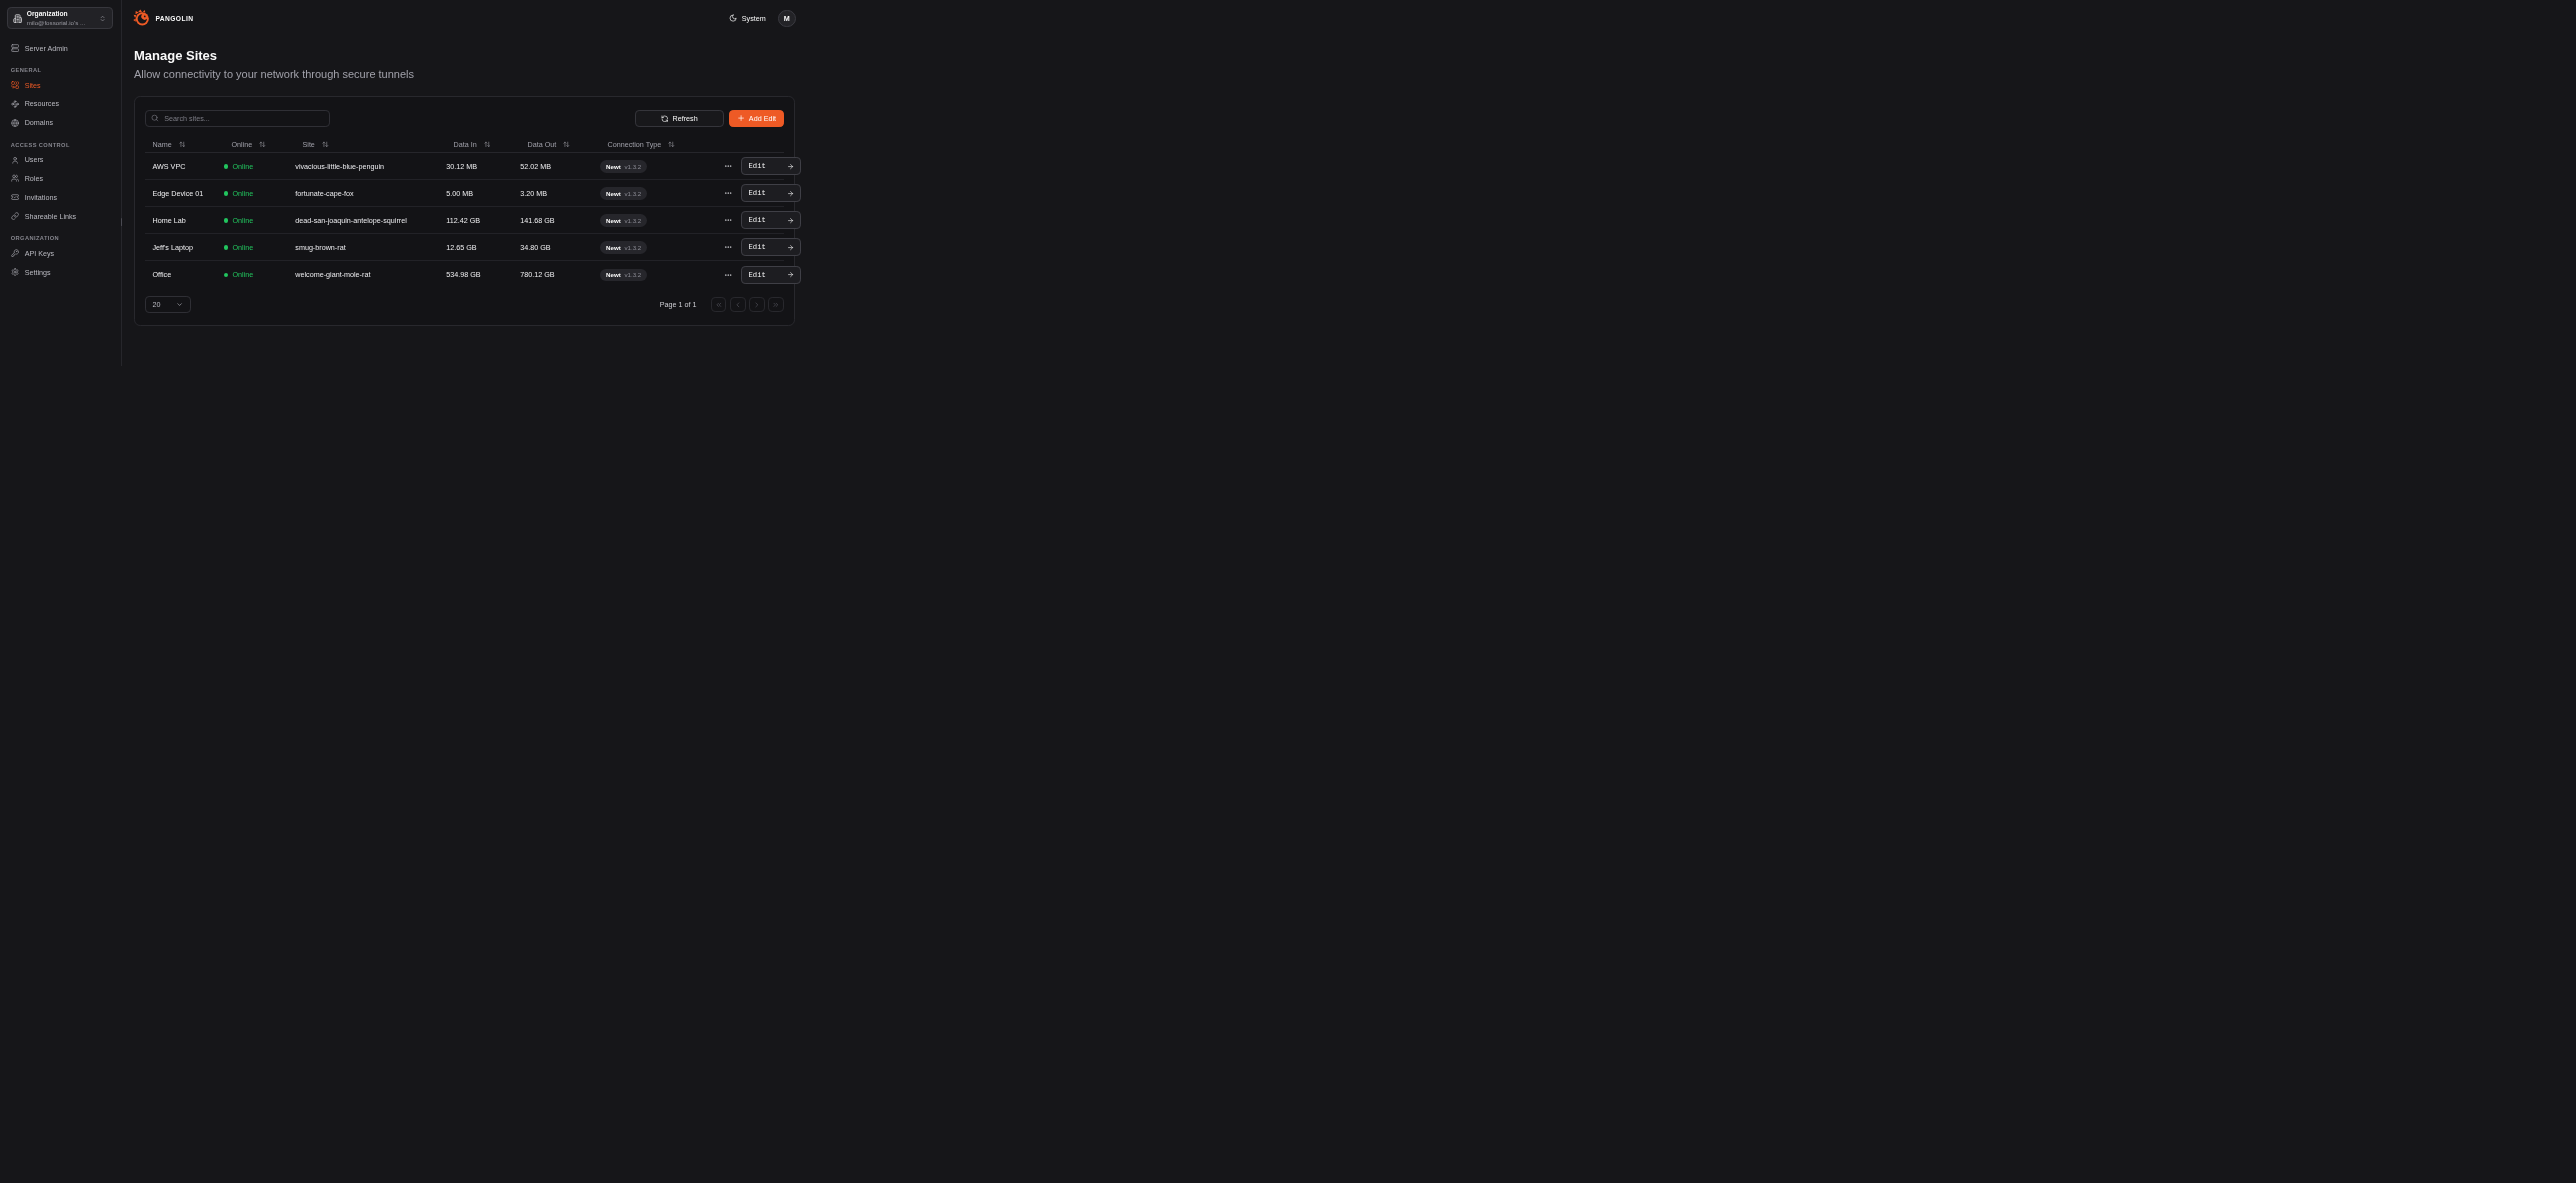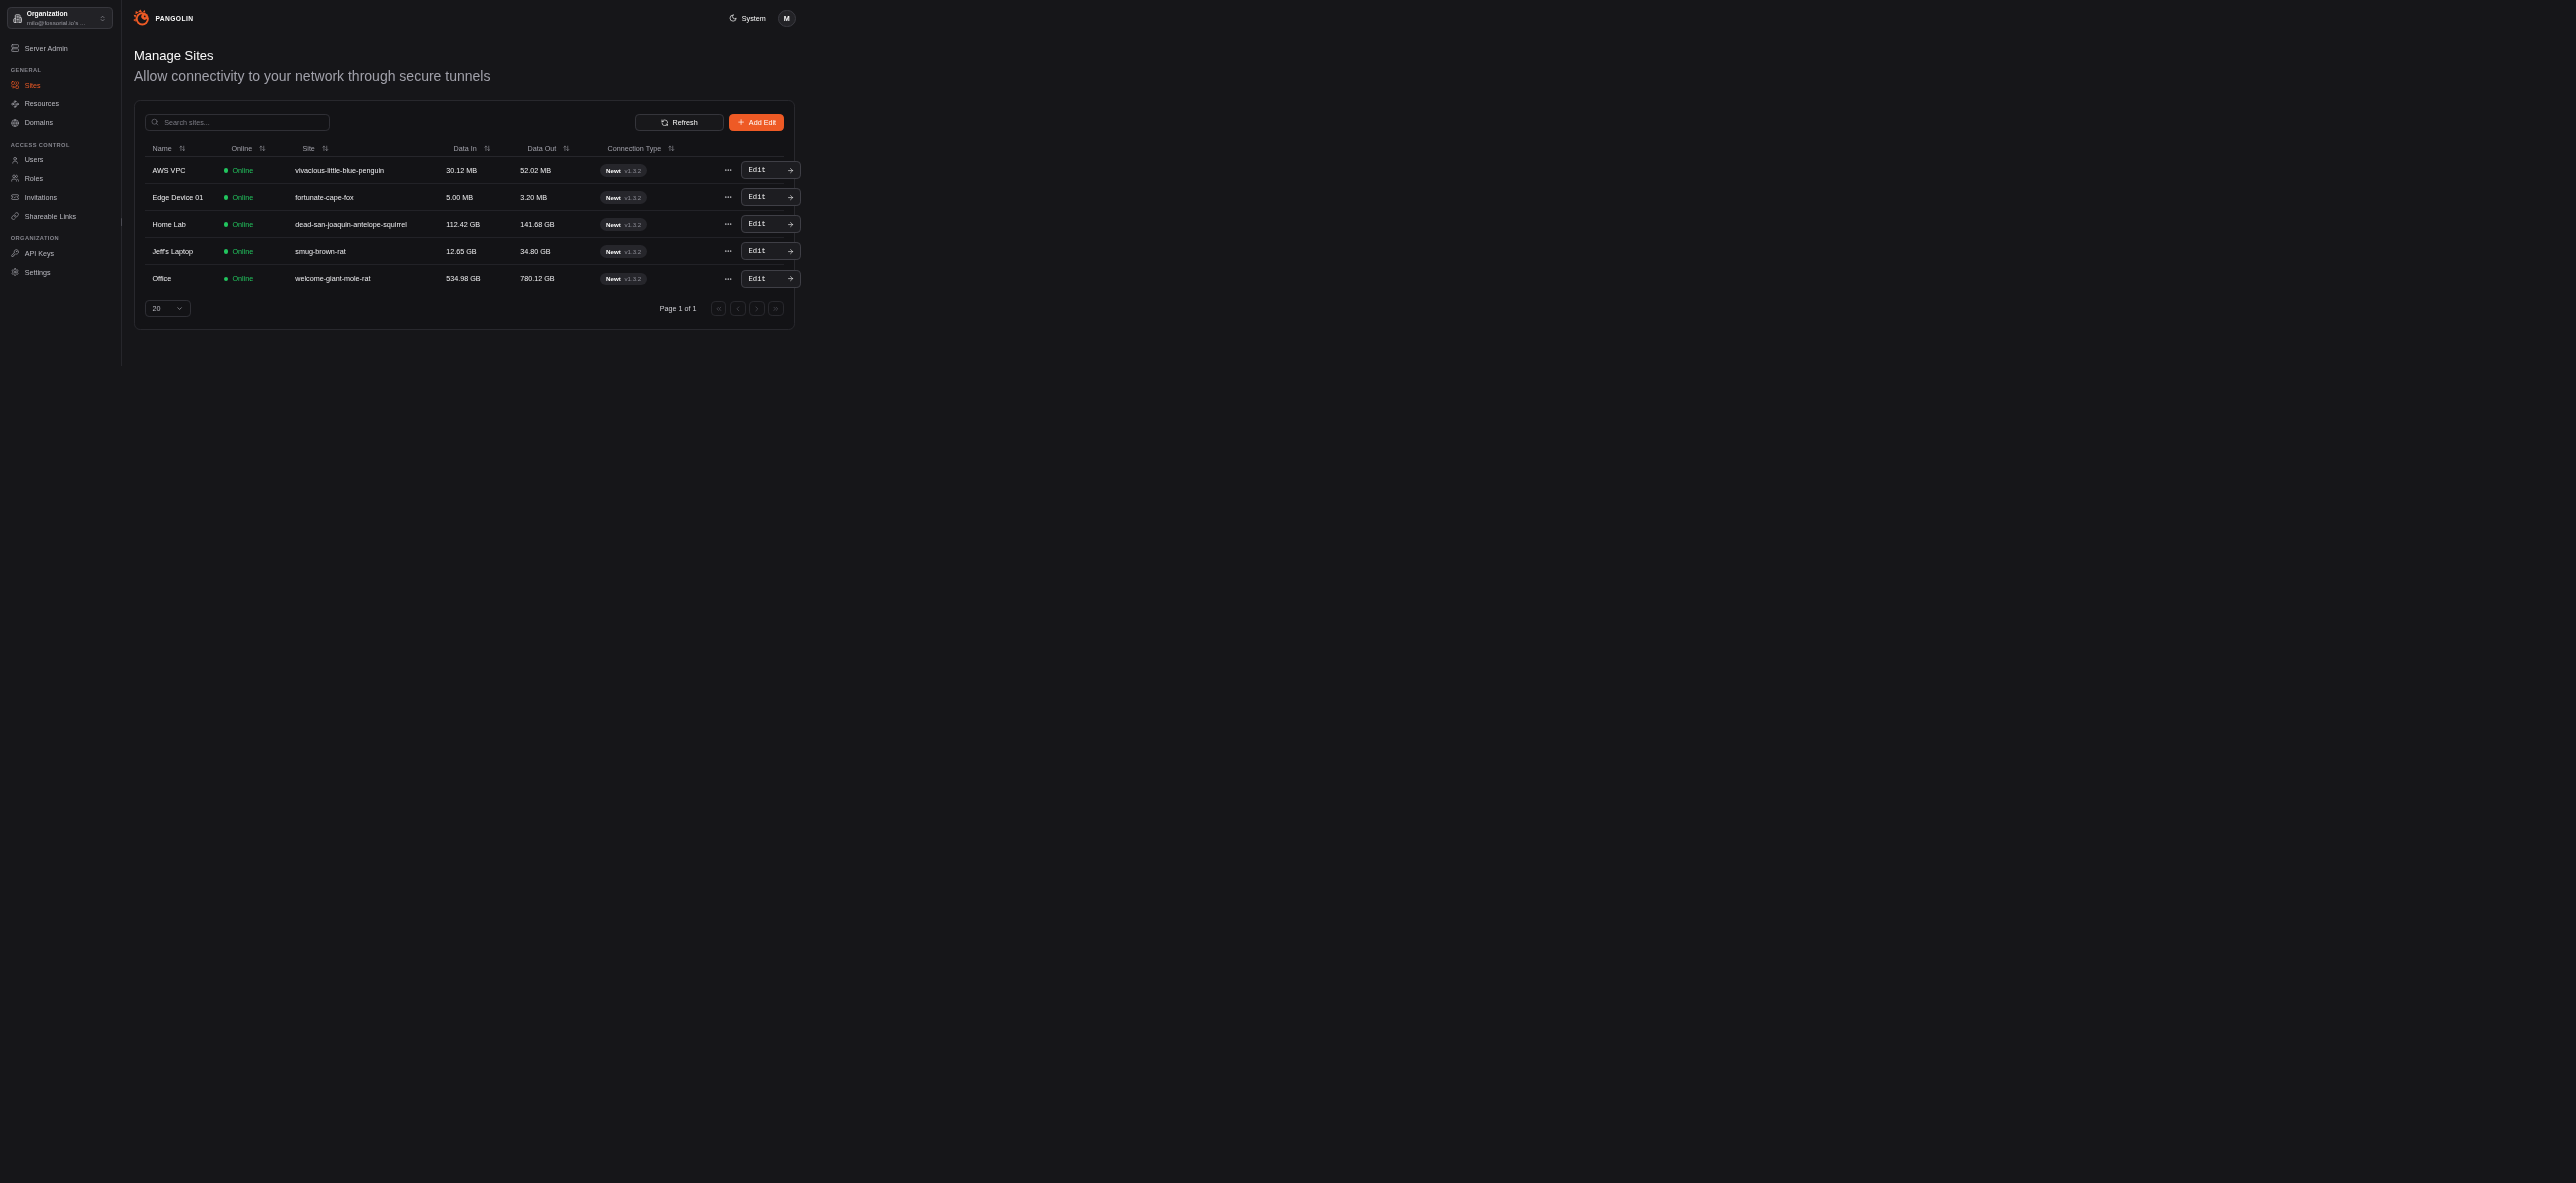--- a/index.html
+++ b/index.html
@@ -62,22 +62,22 @@
     color: #fafafa; font-size: 7.2px; font-family: inherit; cursor: pointer; padding: 2.1px;
   }
   .avatar {
     width: 17.5px; height: 17.5px; border-radius: 50%;
     background: #232327; border: 0.5px solid #3a3a41; color: #fafafa;
     font-size: 7.2px; font-weight: 600; display: flex; align-items: center; justify-content: center;
     cursor: pointer; font-family: inherit;
   }
 
   .content { padding: 12.4px 13px 0 12px; flex: 1; min-height: 0; }
-  .page-title { font-size: 13px; font-weight: 400; margin: 0; line-height: 1.1; }
-  .page-subtitle { font-size: 14px; color: #a1a1aa; margin: 4.6px 0 0; }
+  .page-title { font-size: 13px; font-weight: 700; margin: 0; line-height: 1.1; }
+  .page-subtitle { font-size: 11px; color: #a1a1aa; margin: 4.6px 0 0; }
 
   .card {
     margin-top: 16px; height: 230px;
     background: #131316; border: 0.5px solid #28282d; border-radius: 6.2px;
     padding: 12.4px 10.3px 13px; display: flex; flex-direction: column;
   }
 
   
   .toolbar { display: flex; align-items: flex-start; flex: none; }
   .search-box { position: relative; width: 185px; }

